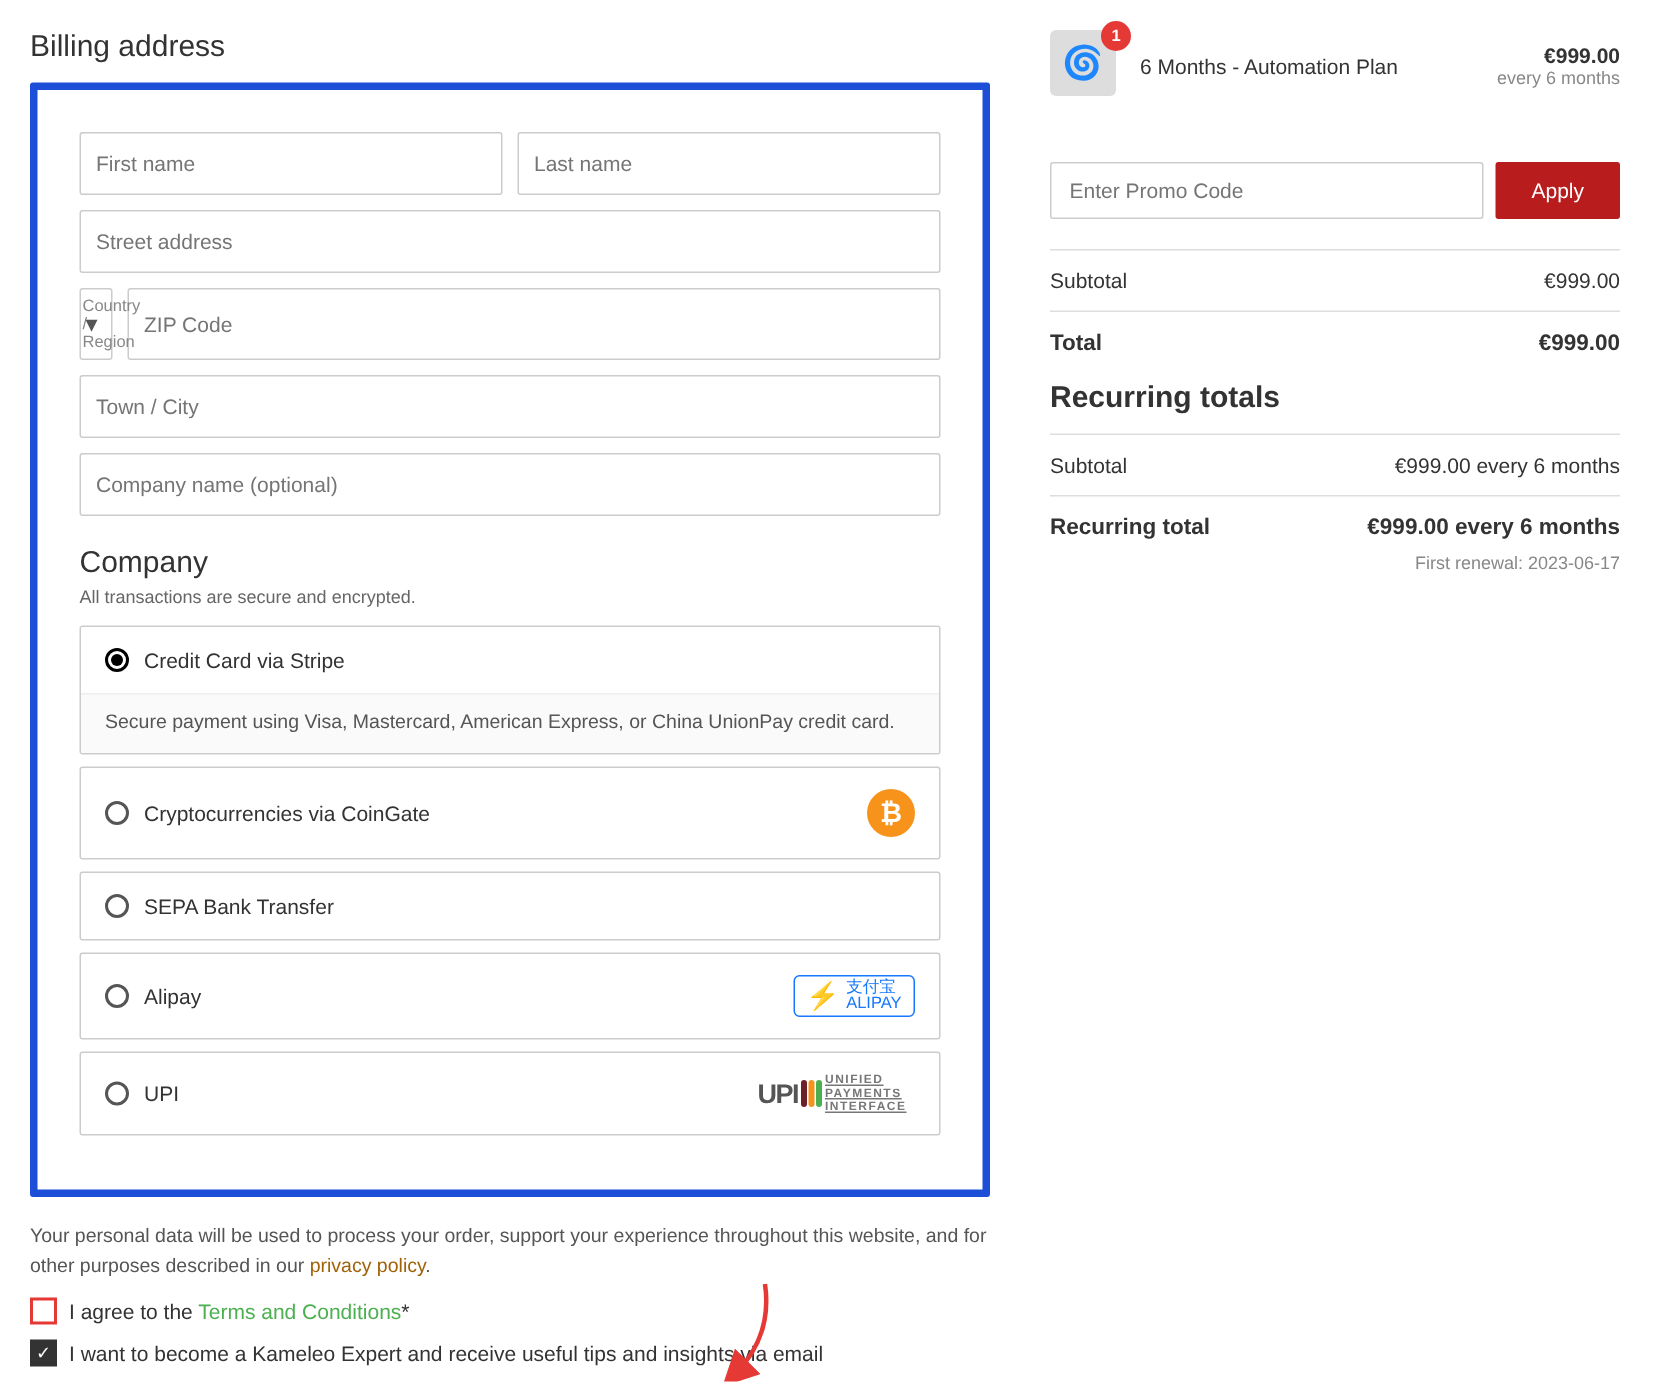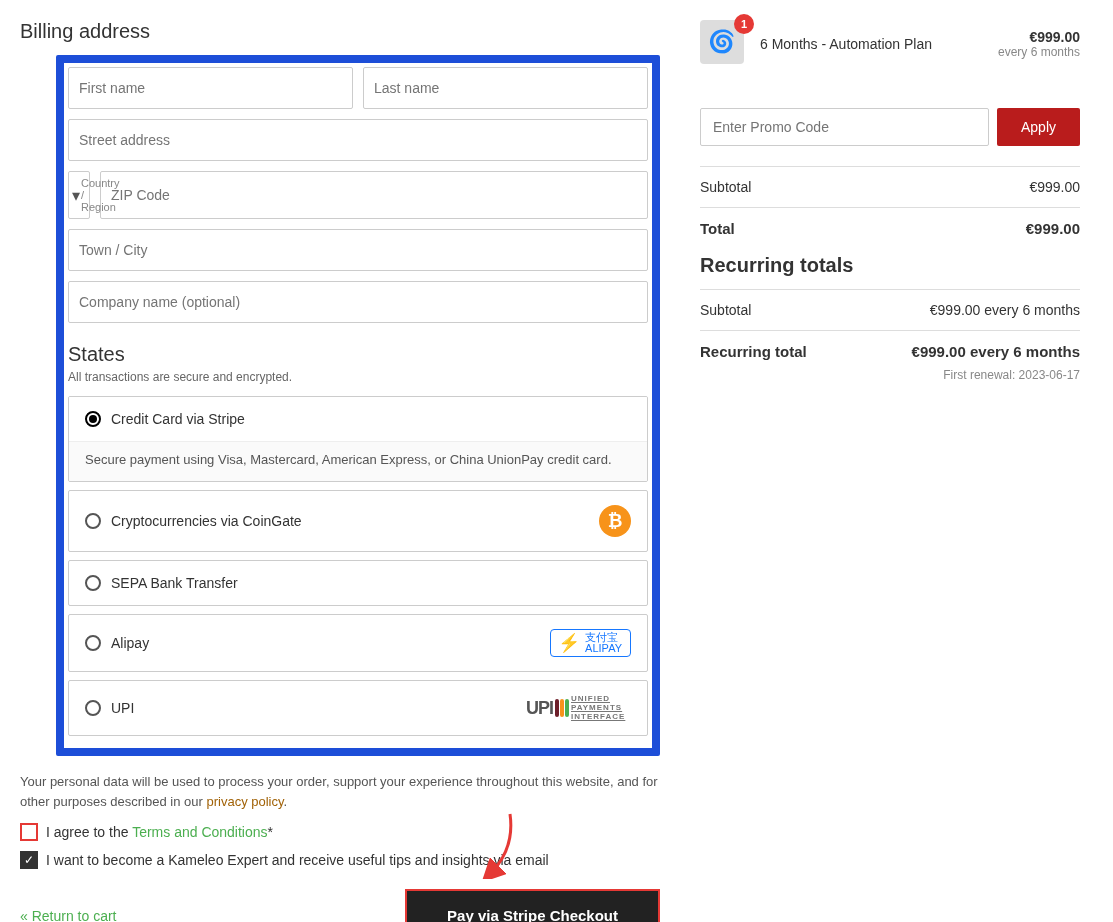--- a/index.html
+++ b/index.html
@@ -25,24 +25,23 @@
     }
 
     
     .billing-title {
       font-size: 20px;
       font-weight: normal;
       margin-bottom: 12px;
       color: #333;
     }
     .form-box {
-      border: 8px solid #1d4ed8;
-      padding: 4px;
+      border: 5px solid #1d4ed8;
+      padding: 28px;
       border-radius: 2px;
-      margin-left: 36px;
     }
     .form-row {
       display: flex;
       gap: 10px;
       margin-bottom: 10px;
     }
     .form-input {
       width: 100%;
       padding: 12px 10px;
       border: 1px solid #ccc;
@@ -62,21 +61,21 @@
       border-radius: 2px;
       font-size: 14px;
       color: #333;
       appearance: none;
       background: white;
       outline: none;
     }
     .select-label {
       position: absolute;
       top: 6px;
-      left: 13px;
+      left: 2px;
       font-size: 11px;
       color: #888;
       pointer-events: none;
     }
     .select-arrow {
       position: absolute;
       right: 10px;
       top: 50%;
       transform: translateY(-50%);
       pointer-events: none;
@@ -395,21 +394,21 @@
       </div>
 
       <div class="form-row">
         <input class="form-input" type="text" placeholder="Town / City" style="">
       </div>
 
       <div class="form-row">
         <input class="form-input" type="text" placeholder="Company name (optional)" style="">
       </div>
 
-      <h3 class="payment-title">States</h3>
+      <h3 class="payment-title">Company</h3>
       <p class="payment-subtitle">All transactions are secure and encrypted.</p>
 
       <div class="payment-option">
         <div class="payment-option-header selected">
           <div class="payment-label">
             <div class="radio-btn selected">
               <div class="radio-dot"></div>
             </div>
             <span>Credit Card via Stripe</span>
           </div>

